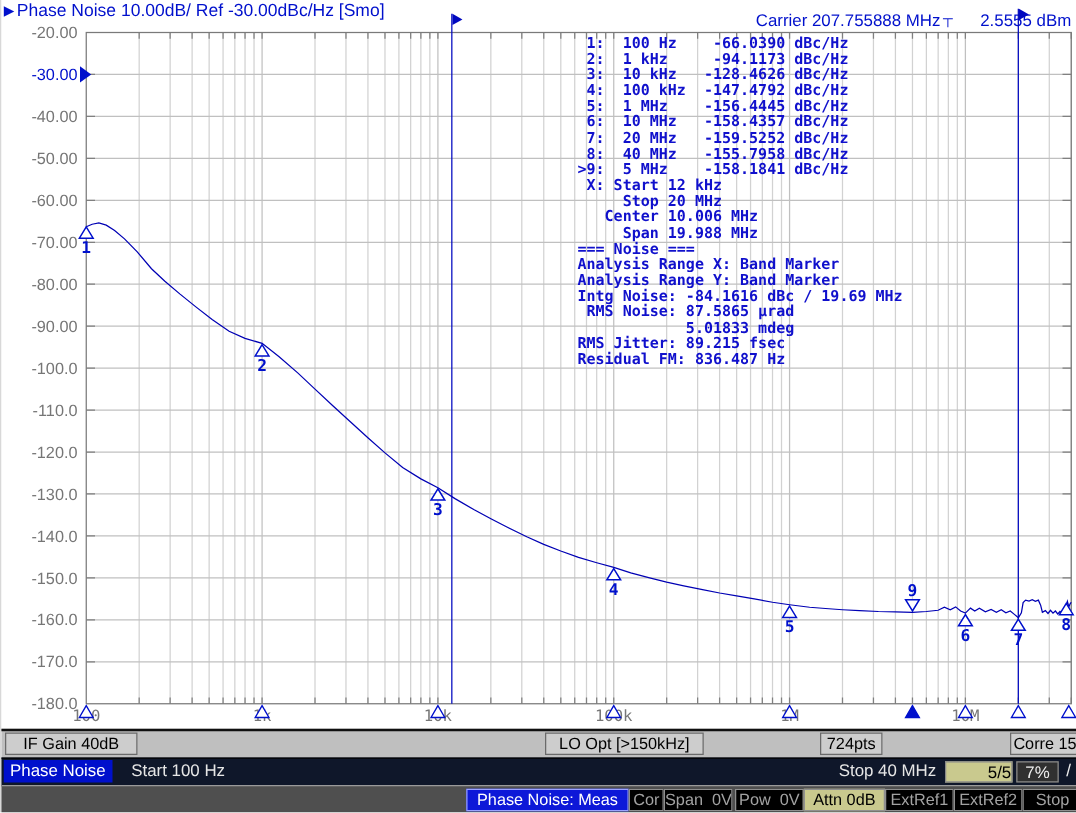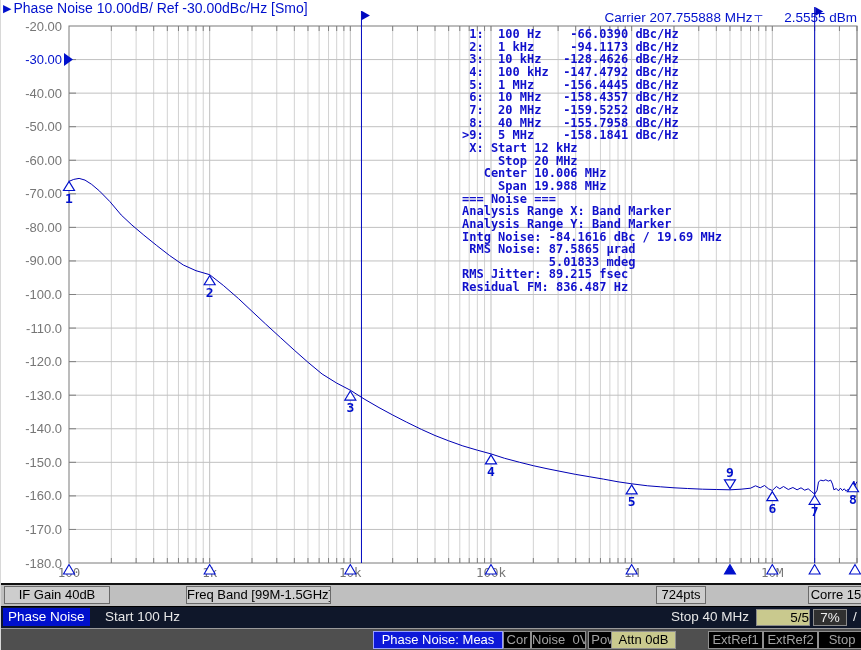--- a/index.html
+++ b/index.html
@@ -308,38 +308,38 @@
         <polygon points="728.9690665842086,488.78038562499995 723.4690665842086,479.78038562499995 734.4690665842086,479.78038562499995" fill="#fff" stroke="#0010cc" stroke-width="1.2"></polygon>
         <text x="728.9690665842086" y="476.78038562499995" text-anchor="middle" fill="#0010cc">9</text>
         <polygon points="728.9690665842086,564.5 723.4690665842086,574 734.4690665842086,574" fill="#0010cc" stroke="#0010cc" stroke-width="1.1"></polygon>
       </g>
     </svg>
 
   <div class="info" id="infopanel"><div> 1:  100 Hz    -66.0390 dBc/Hz</div><div> 2:  1 kHz     -94.1173 dBc/Hz</div><div> 3:  10 kHz   -128.4626 dBc/Hz</div><div> 4:  100 kHz  -147.4792 dBc/Hz</div><div> 5:  1 MHz    -156.4445 dBc/Hz</div><div> 6:  10 MHz   -158.4357 dBc/Hz</div><div> 7:  20 MHz   -159.5252 dBc/Hz</div><div> 8:  40 MHz   -155.7958 dBc/Hz</div><div>&gt;9:  5 MHz    -158.1841 dBc/Hz</div><div> X: Start 12 kHz</div><div>     Stop 20 MHz</div><div>   Center 10.006 MHz</div><div>     Span 19.988 MHz</div><div>=== Noise ===</div><div>Analysis Range X: Band Marker</div><div>Analysis Range Y: Band Marker</div><div>Intg Noise: -84.1616 dBc / 19.69 MHz</div><div> RMS Noise: 87.5865 μrad</div><div>            5.01833 mdeg</div><div>RMS Jitter: 89.215 fsec</div><div>Residual FM: 836.487 Hz</div></div>
 
   <div class="row1" id="statusrow1">
       <div class="r1box" style="left: 3px; width: 104px;">IF Gain 40dB</div>
-      <div class="r1box" style="left: 185px; width: 143px;">Freq Band [99M-1.5GHz]</div>
+      <div class="r1box" style="left: 435px; width: 125px;">LO Opt [&gt;150kHz]</div>
       <div class="r1box" style="left: 655px; width: 48px;">724pts</div>
       <div class="r1box" style="left: 807px; width: 54px;">Corre 15</div>
     </div>
 
   <div class="row2">
     <span class="tab">Phase Noise</span>
     <span class="start">Start 100 Hz</span>
     <span class="stop">Stop 40 MHz</span>
     <span class="avg">5/5</span>
     <span class="pct">7%</span>
     <span class="spin">/</span>
   </div>
 
   <div class="row3" id="softkeyrow">
       <div class="sk active-blue" style="left: 372px; width: 128px;">Phase Noise: Meas</div>
       <div class="sk inactive" style="left: 502px; width: 26px;">Cor</div>
-      <div class="sk inactive" style="left: 530px; width: 53px;">Noise  0V</div>
+      <div class="sk inactive" style="left: 530px; width: 53px;">Span  0V</div>
       <div class="sk inactive" style="left: 587px; width: 53px;">Pow  0V</div>
-      <div class="sk active-khaki" style="left: 610px; width: 63px;">Attn 0dB</div>
+      <div class="sk active-khaki" style="left: 642px; width: 63px;">Attn 0dB</div>
       <div class="sk inactive" style="left: 707px; width: 53px;">ExtRef1</div>
       <div class="sk inactive" style="left: 762px; width: 53px;">ExtRef2</div>
       <div class="sk inactive" style="left: 817px; width: 46px;">Stop</div>
     </div>
 
 </div>
 
 </body></html>

